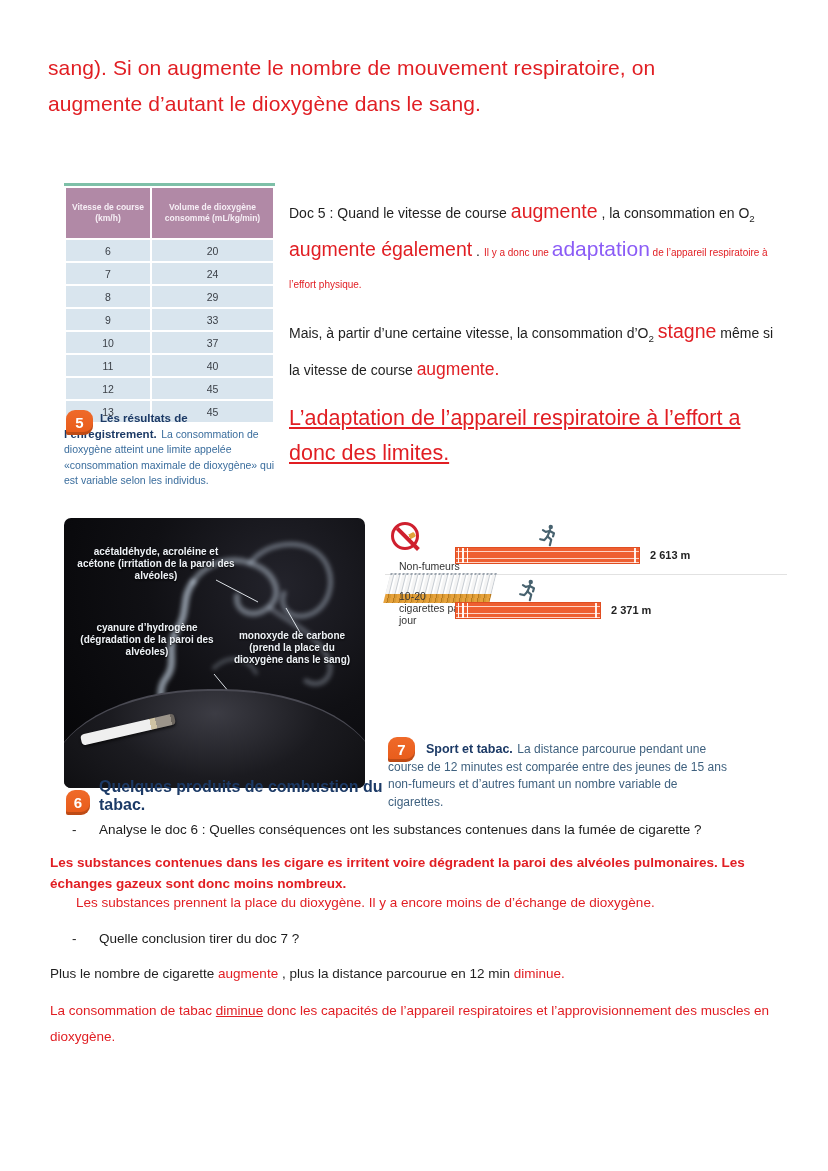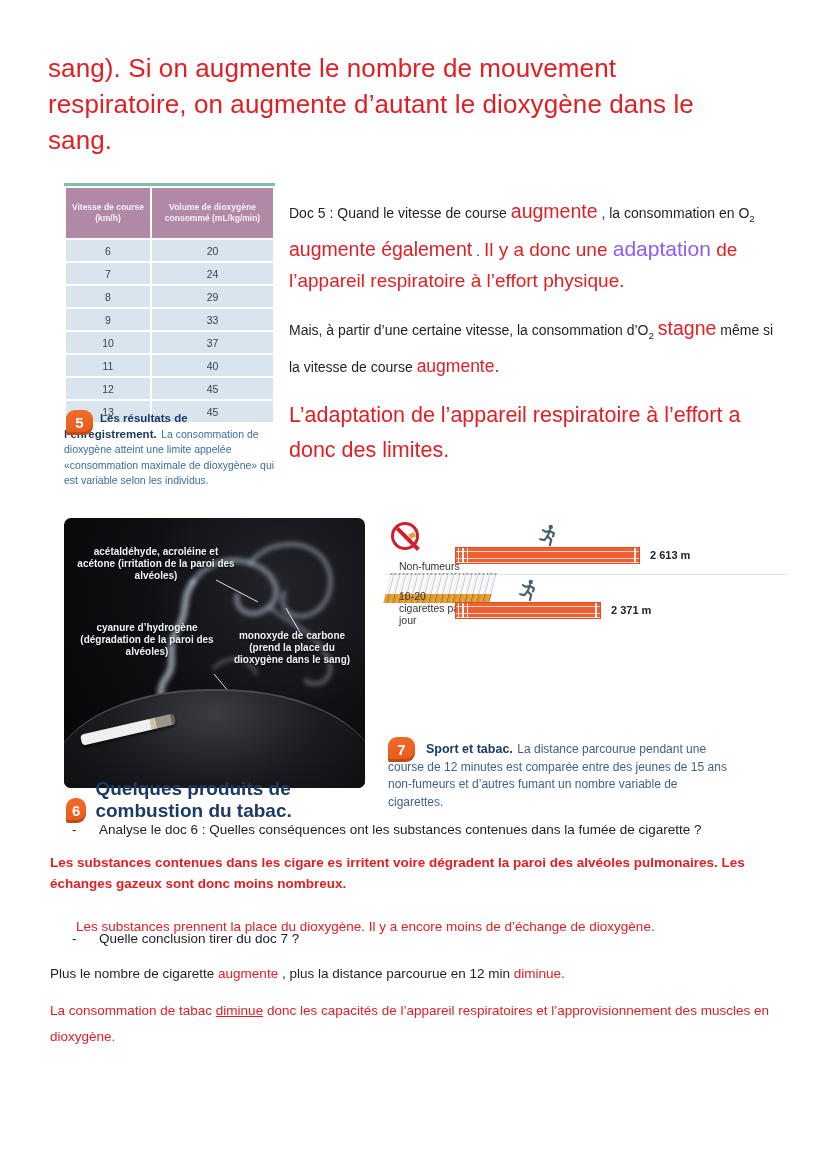--- a/index.html
+++ b/index.html
@@ -5,21 +5,21 @@
   * { margin:0; padding:0; box-sizing:border-box; }
   html,body { background:#fff; }
   .page {
     position:relative; width:828px; height:1171px; margin:0 auto;
     background:#fff; overflow:hidden;
     font-family:"Liberation Sans", sans-serif;
   }
   
   .heading {
     position:absolute; left:48px; top:50px; width:690px;
-    font-size:26px; line-height:36px; color:var(--c-red,#e11e23);
+    font-size:21px; line-height:36px; color:var(--c-red,#e11e23);
     font-weight:500; letter-spacing:.1px;
   }
   
   .vtable {
     position:absolute; left:64px; top:183px;
     border-collapse:separate; border-spacing:2px;
     border-top:3px solid var(--c-teal,#7ec0a8); background:#fff;
   }
   .vtable th {
     background:var(--c-mauve,#b189a6); color:#f6eef5;
@@ -39,36 +39,36 @@
     box-shadow:inset 0 -3px 0 rgba(0,0,0,.18);
     color:#fff; font-weight:700; font-size:15px;
     display:flex; align-items:center; justify-content:center;
   }
   .cap5 { position:absolute; left:64px; top:410px; width:216px; }
   .cap5 .badge { position:absolute; left:2px; top:0; }
   .cap5 .captext { text-indent:36px; line-height:13.5px; }
   .captitle { font-weight:700; color:var(--c-navy,#1c3a66); font-size:11.5px; }
   .capbody  { color:var(--c-capblue,#3a6d9d); font-size:10.5px; }
   .cap6 { position:absolute; left:66px; top:778px; width:330px; display:flex; align-items:flex-end; gap:9px; }
-  .cap6 .cap6text { font-weight:700; color:var(--c-navy,#1c3a66); font-size:19px; padding-bottom:1px; }
+  .cap6 .cap6text { font-weight:700; color:var(--c-navy,#1c3a66); font-size:16px; padding-bottom:1px; }
   .cap7 { position:absolute; left:388px; top:740px; width:348px; }
   .cap7 .badge { position:absolute; left:0; top:-3px; }
   .cap7 .captext { text-indent:38px; line-height:15.5px; }
   .cap7 .captitle { font-size:12.5px; }
   .cap7 .capbody  { font-size:12px; color:#3f617f; }
   
   .doc5text { position:absolute; left:289px; top:196px; width:497px; }
   .doc5text p { margin:0 0 16px 0; }
   .p1,.p2 { font-size:14px; line-height:30px; color:#1f1f1f; }
-  .p3 { font-size:21.5px; line-height:35px; color:var(--c-red,#e11e23); }
+  .p3 { font-size:21.5px; line-height:35px; color:var(--c-red,#e11e23);text-decoration:underline; }
   .seg-k   { color:#1f1f1f; }
   .seg-ksub{ color:#1f1f1f; font-size:70%; vertical-align:sub; }
   .seg-rl  { color:var(--c-red,#e11e23); font-size:19.5px; }
   .seg-rm  { color:var(--c-red,#e11e23); font-size:17.5px; }
-  .seg-rs  { color:var(--c-red,#e11e23); font-size:19px; }
+  .seg-rs  { color:var(--c-red,#e11e23); font-size:10px; }
   .seg-nl  { color:#8b5cf6; font-size:21px; }
   .seg-r   { color:var(--c-red,#e11e23); }
   .seg-ru  { color:var(--c-red,#e11e23); text-decoration:underline; }
   
   .photo {
     position:absolute; left:64px; top:518px; width:301px; height:270px;
     border-radius:7px; overflow:hidden;
     background:radial-gradient(circle at 72% 25%, #23232b 0%, #101014 45%, #040406 100%);
   }
   .ashtray {
@@ -136,21 +136,21 @@
     height:9px;
     background:repeating-linear-gradient(90deg,#e6a23c 0 3px,#b97a1e 3px 4px,#d89a34 4px 6px);
   }
   
   .qline { position:absolute; display:flex; font-size:13.5px; color:#1c1c1c; }
   .qline .dash { width:27px; text-align:left; }
   .q1 { left:72px; top:822px; width:720px; }
   .q2 { left:72px; top:931px; width:720px; }
   .ansr { position:absolute; font-size:13.5px; line-height:21px; color:var(--c-red,#e11e23); }
   .a1  { left:50px; top:852px; width:748px;font-weight:bold; }
-  .a1b { left:76px; top:916px; width:720px; }
+  .a1b { left:76px; top:892px; width:720px; }
   .a2  { left:50px; top:963px; width:748px; color:#1c1c1c; }
   .a3  { left:50px; top:998px; width:748px; line-height:26px; }
 </style>
 </head>
 <body>
 
 <div class="page">
 
   <div class="heading">sang). Si on augmente le nombre de mouvement respiratoire, on augmente d’autant le dioxygène dans le sang.</div>
 

